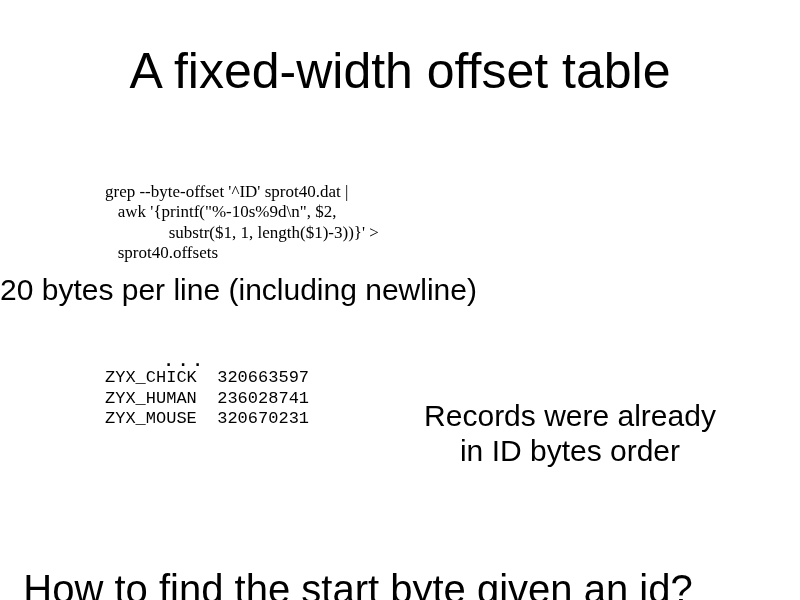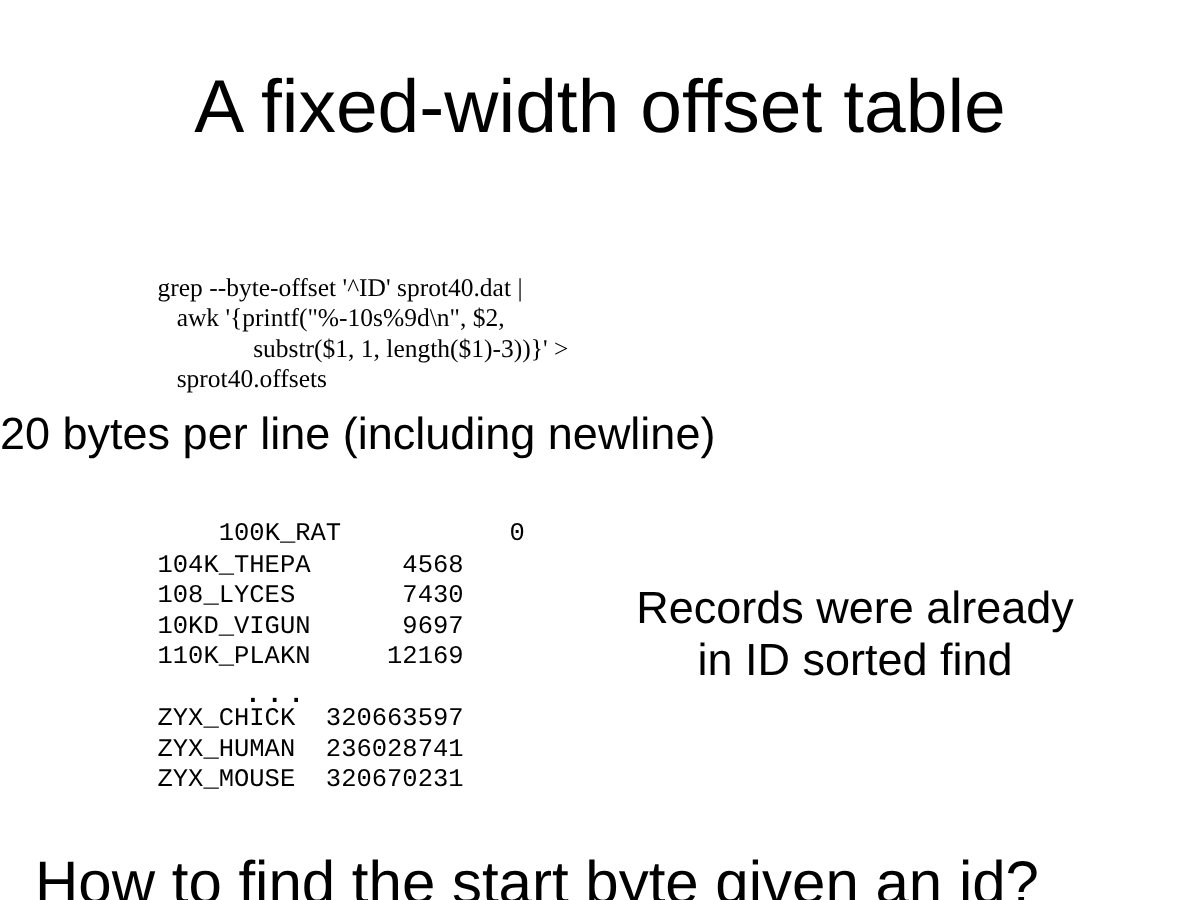--- a/index.html
+++ b/index.html
@@ -56,21 +56,21 @@
   }
   .offsets .ellipsis {
     display: block;
     padding-left: 60px;
     font-family: Arial, Helvetica, sans-serif;
     font-size: 26px;
     line-height: 0.8;
   }
   .note {
     position: absolute;
-    top: 352px;
+    top: 362px;
     left: 370px;
     width: 400px;
     font-size: 30px;
     line-height: 1.15;
     text-align: center;
   }
   .closing {
     position: absolute;
     top: 530px;
     left: 0;
@@ -87,30 +87,25 @@
   <div class="title">A fixed-width offset table</div>
 
   <pre class="code">grep --byte-offset '^ID' sprot40.dat |
    awk '{printf("%-10s%9d\n", $2,
                substr($1, 1, length($1)-3))}' &gt;
    sprot40.offsets</pre>
 
   <div class="subhead">20 bytes per line (including newline)</div>
 
   <div class="offsets">
-    <span>100K_RAT           0
-104K_THEPA      4568
-108_LYCES       7430
-10KD_VIGUN      9697
-110K_PLAKN     12169</span>
 <span class="ellipsis">. . .</span><span>ZYX_CHICK  320663597
 ZYX_HUMAN  236028741
 ZYX_MOUSE  320670231</span>
   </div>
 
   <div class="note">
     <span>Records were already</span><br>
-    <span>in ID sorted find</span>
+    <span>in ID bytes order</span>
   </div>
 
   <div class="closing">How to find the start byte given an id?</div>
 
 </div>
 
 </body></html>

